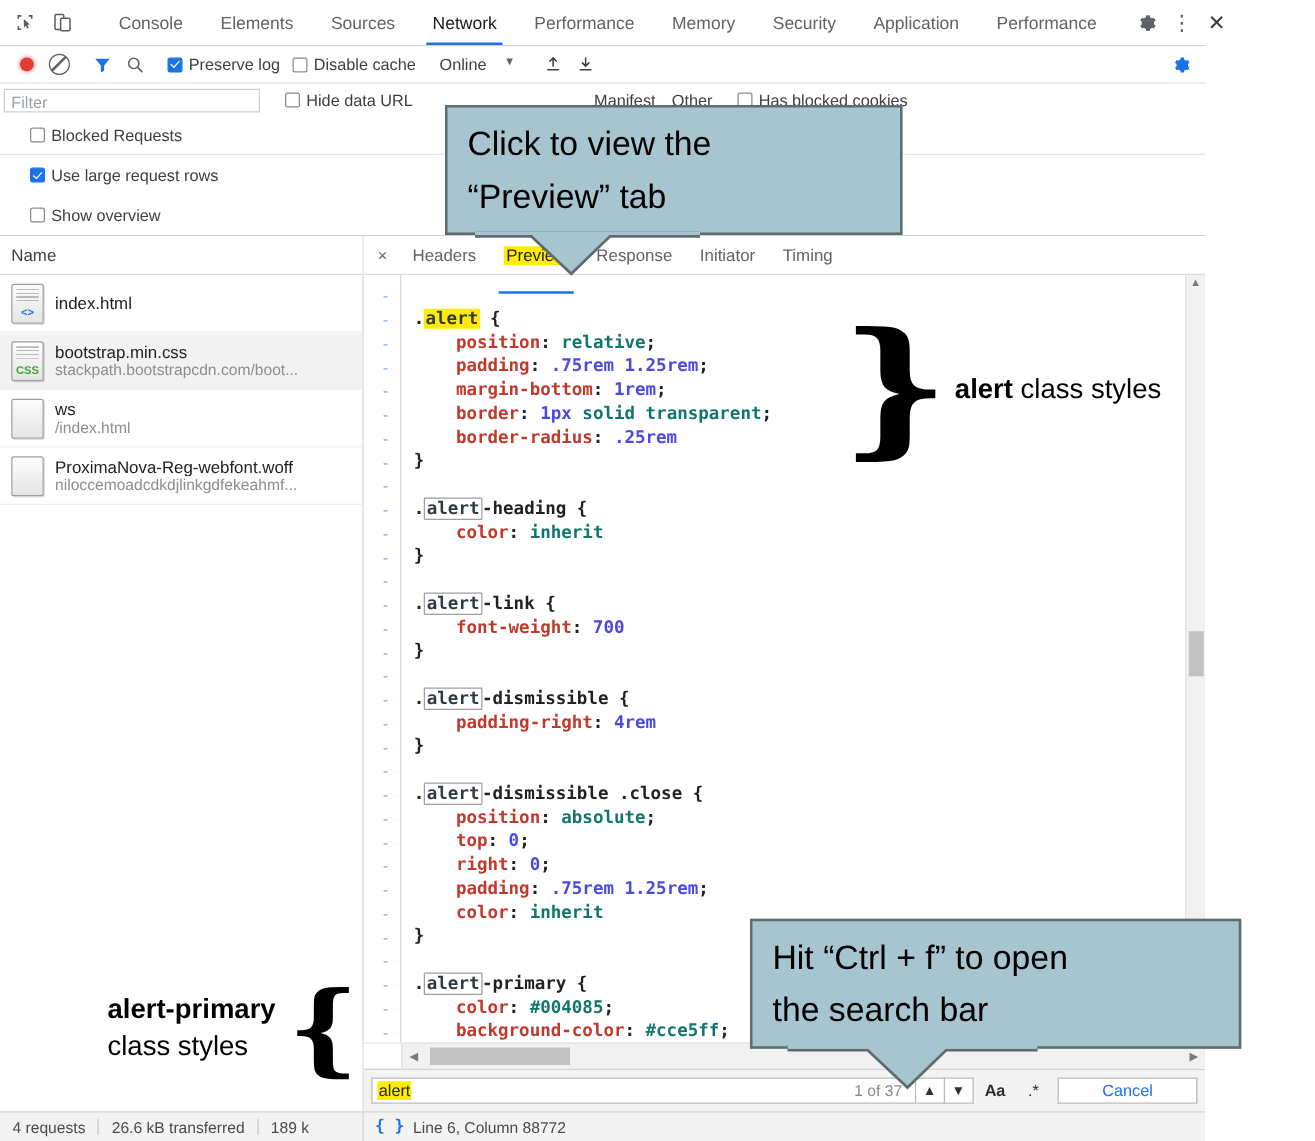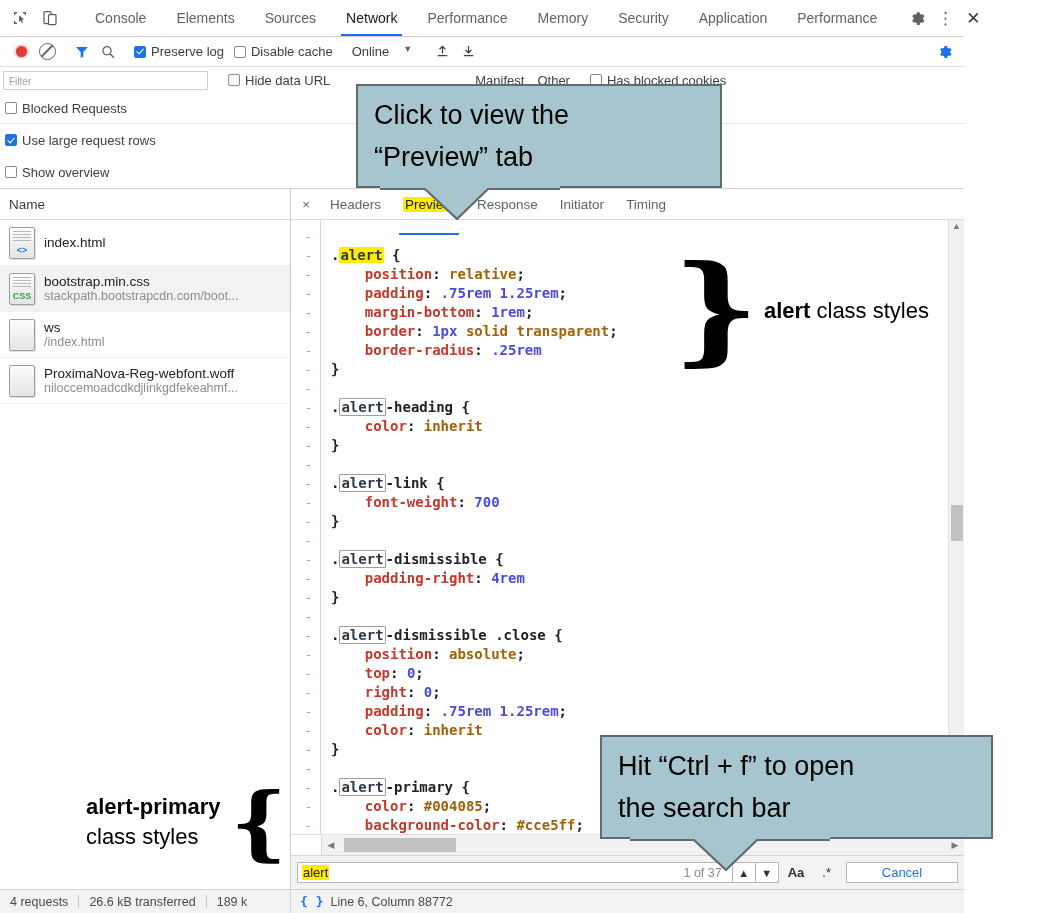--- a/index.html
+++ b/index.html
@@ -61,25 +61,25 @@
   .caret{font-size:9px;color:#5f6368;}
   .spacer{flex:1;}
 
   
   .filterrow{
     height:26px;flex:0 0 26px;display:flex;align-items:center;
     background:#ffffff;padding-left:0;
   }
   .filterinput{
     width:205px;height:19px;margin-left:3px;border:1px solid #cfcfcf;border-radius:0;
-    background:#fff;font-size:10px;color:#9aa0a6;padding:0 5px;box-sizing:border-box;
+    background:#fff;font-size:13px;color:#9aa0a6;padding:0 5px;box-sizing:border-box;
     line-height:19px;
   }
   .typelist{display:flex;align-items:center;gap:13px;margin-left:14px;font-size:13px;color:#3c4043;white-space:nowrap;}
-  .row2,.row3,.row4{height:32px;display:flex;align-items:center;background:#fff;padding-left:5px;}
+  .row2,.row3,.row4{height:32px;display:flex;align-items:center;background:#fff;padding-left:24px;}
   .row2{height:30px;}
   .row3{border-top:1px solid #e6e6e6;}
 
   
   .split{flex:1;display:flex;min-height:0;border-top:1px solid #cfcfcf;}
   .reqpane{width:290px;flex:0 0 290px;border-right:1px solid #cfcfcf;display:flex;flex-direction:column;background:#fff;}
   .reqhead{
     height:30px;flex:0 0 30px;display:flex;align-items:center;padding-left:9px;
     font-size:13.5px;color:#3c4043;border-bottom:1px solid #dadada;background:#fff;
   }
@@ -127,21 +127,21 @@
     padding-top:7px;box-sizing:border-box;
   }
   .gline{height:19px;display:flex;align-items:center;justify-content:flex-end;padding-right:8px;color:#7aa7e0;font-size:12px;font-family:"DejaVu Sans Mono",monospace;}
   .codebody{
     flex:1;padding:7px 0 0 10px;box-sizing:border-box;overflow:hidden;
     font-family:"DejaVu Sans Mono", monospace;font-size:14px;line-height:19px;white-space:pre;font-weight:bold;
   }
   .cl{height:19px;}
   .sel{color:#202124;}
   .prop{color:#c0392b;}
-  .val{color:#a16207;}
+  .val{color:#0f766e;}
   .num{color:#4a4ae0;}
   .punc{color:#202124;}
   .boxmatch{border:1px solid #9e9e9e;padding:0 1px;border-radius:1px;background:#fff;}
   .firstmatch{background:#ffec00;padding:0 1px;}
 
   
   .vscroll{
     width:16px;flex:0 0 16px;background:#f1f1f1;border-left:1px solid #e2e2e2;
     display:flex;flex-direction:column;align-items:center;justify-content:space-between;
     padding:2px 0;box-sizing:border-box;position:relative;

